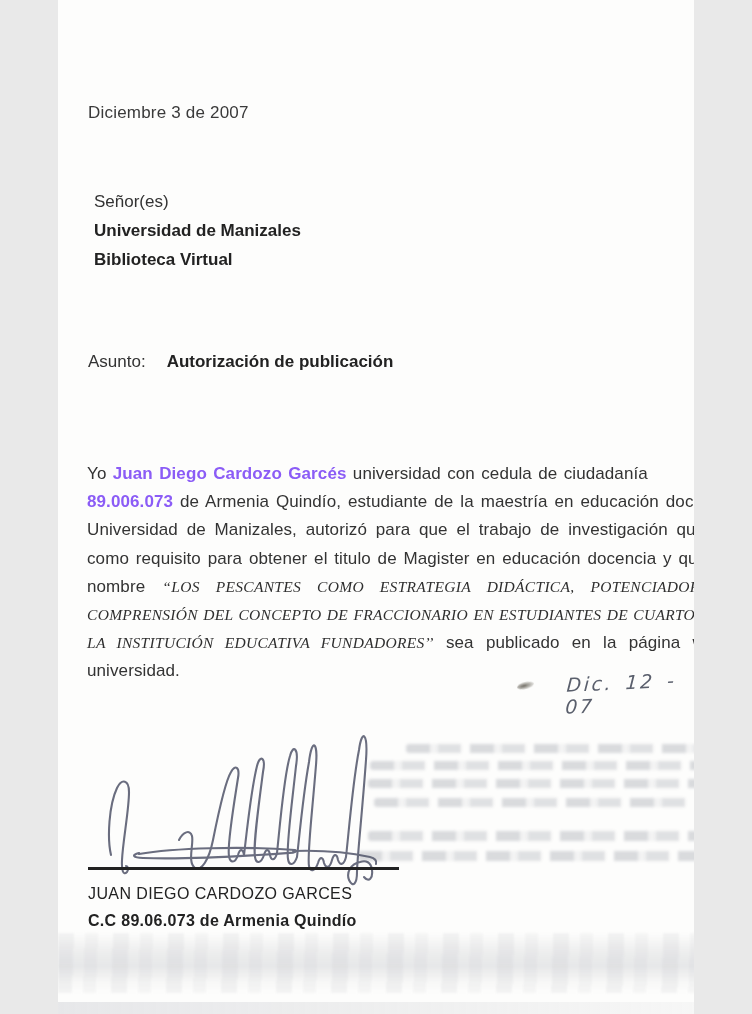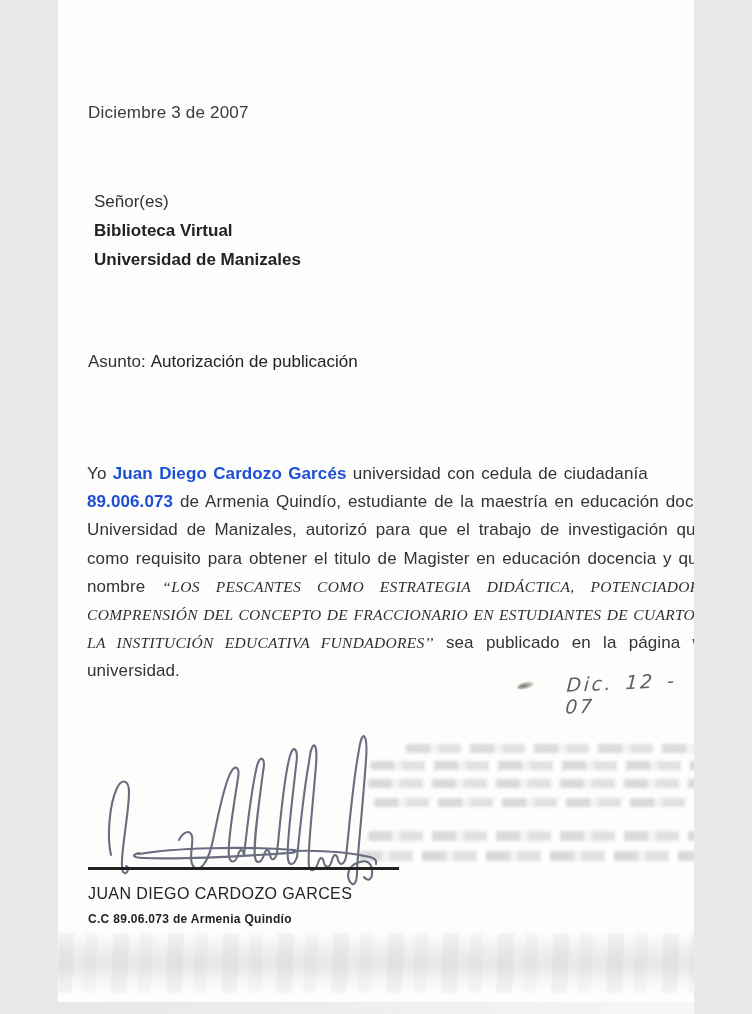--- a/index.html
+++ b/index.html
@@ -10,28 +10,28 @@
     background:#fdfdfc;
     overflow:hidden;
     font-family:"Liberation Sans", sans-serif;
     color:#333333;
   }
   .abs{position:absolute;}
   .date-line{left:30px;top:103px;font-size:17px;color:#3a3a3a;letter-spacing:.2px;}
   .recipient{left:36px;top:187px;font-size:17px;line-height:29px;}
   .recipient .b-line{font-weight:bold;color:#222;}
   .subject{left:30px;top:352px;font-size:17px;}
-  .subject .subj-value{font-weight:normal;color:#222;margin-left:5px;}
+  .subject .subj-value{font-weight:bold;color:#222;margin-left:21px;}
   .body-par{
     left:29px;top:460px;width:694px;
     font-size:17px;line-height:28.2px;
     text-align:justify;word-spacing:1.5px;letter-spacing:.1px;
     margin:0;color:#333;
   }
-  .body-par .b{font-weight:bold;color:#1d4ed8;}
+  .body-par .b{font-weight:bold;color:#8b5cf6;}
   .body-par .q{
     font-family:"Liberation Serif", serif;
     font-style:italic;font-size:15.5px;letter-spacing:.3px;
     color:#2f2f2f;word-spacing:1px;
   }
   .hand-note{
     left:508px;top:671px;
     font-family:"DejaVu Sans", sans-serif;
     font-style:italic;font-size:19px;
     color:#3e4454;letter-spacing:2.5px;word-spacing:4px;
@@ -41,21 +41,21 @@
   .smudge{
     left:459px;top:682px;width:17px;height:7px;
     background:radial-gradient(ellipse at 40% 50%, rgba(92,88,78,.85), rgba(130,126,116,.25) 70%, transparent);
     transform:rotate(-14deg);
     filter:blur(.6px);
     border-radius:50%;
   }
   .sig-svg{left:25px;top:720px;}
   .sig-rule{left:30px;top:867px;width:311px;height:2.5px;background:#222;}
   .sig-name{left:30px;top:885px;font-size:16px;font-weight:normal;color:#222;letter-spacing:.4px;}
-  .sig-id{left:30px;top:912px;font-size:12px;font-weight:bold;color:#222;letter-spacing:.3px;}
+  .sig-id{left:30px;top:912px;font-size:16px;font-weight:bold;color:#222;letter-spacing:.3px;}
   .bleed{
     height:9px;border-radius:3px;
     background:repeating-linear-gradient(90deg,
       rgba(112,118,132,.34) 0 24px, rgba(112,118,132,.10) 24px 32px,
       rgba(112,118,132,.28) 32px 55px, rgba(112,118,132,0) 55px 64px);
     filter:blur(1.6px);
     opacity:.75;
   }
   .b1{left:348px;top:744px;width:332px;}
   .b2{left:312px;top:761px;width:350px;}
@@ -78,22 +78,22 @@
 </style>
 </head>
 <body>
 
 <div class="page">
 
   <div class="abs date-line">Diciembre 3 de 2007</div>
 
   <div class="abs recipient">
     <div>Señor(es)</div>
+    <div class="b-line">Universidad de Manizales</div>
     <div class="b-line">Biblioteca Virtual</div>
-    <div class="b-line">Universidad de Manizales</div>
   </div>
 
   <div class="abs subject">
     <span>Asunto:</span><span class="subj-value">Autorización de publicación</span>
   </div>
 
   <p class="abs body-par">
     <span>Yo </span><span class="b">Juan Diego Cardozo Garcés</span><span> universidad con cedula de ciudadanía</span><br>
     <span class="b">89.006.073</span><span> de Armenia Quindío, estudiante de la maestría en educación docencia de la Universidad de Manizales, autorizó para que el trabajo de investigación que presento como requisito para obtener el titulo de Magister en educación docencia y que lleva por nombre </span><span class="q">“LOS PESCANTES COMO ESTRATEGIA DIDÁCTICA, POTENCIADORA DE LA COMPRENSIÓN DEL CONCEPTO DE FRACCIONARIO EN ESTUDIANTES DE CUARTO GRADO DE LA INSTITUCIÓN EDUCATIVA FUNDADORES’’</span><span> sea publicado en la página web de la universidad.</span>
   </p>

